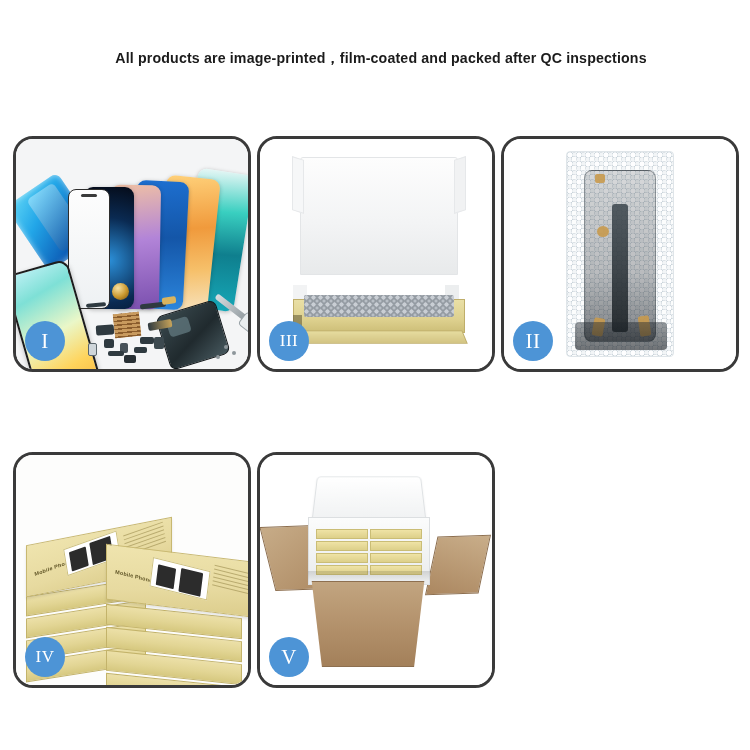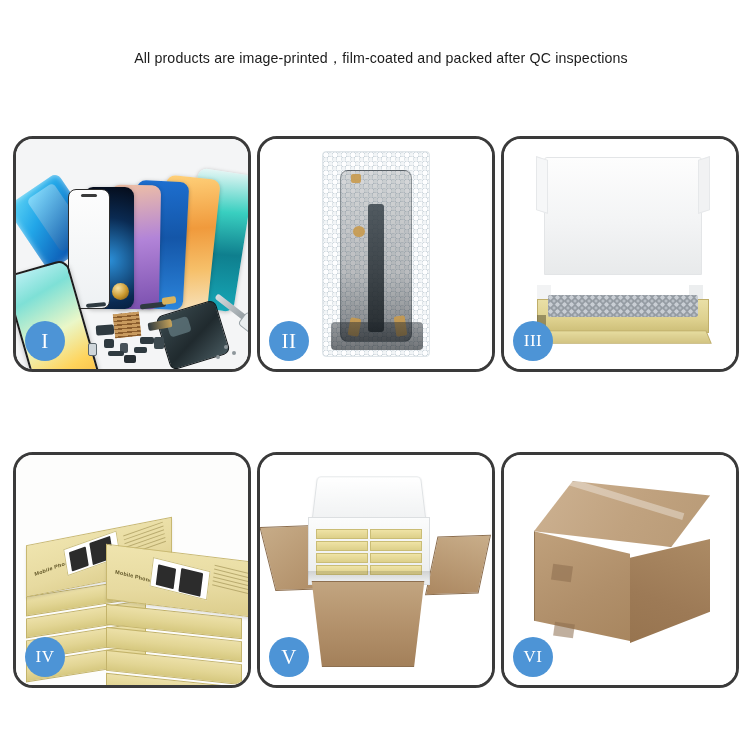--- a/index.html
+++ b/index.html
@@ -14,21 +14,21 @@
   .page { position: relative; width: 750px; height: 750px; }
 
   
   .header { padding-top: 38px; text-align: center; }
   .title {
     font-size: 35px; font-weight: 700; color: #111111;
     letter-spacing: 1.0px; line-height: 1.05; margin: 0;
     white-space: nowrap;
   }
   .subtitle {
-    font-size: 14.2px; font-weight: 400; color: #1b1b1b;
+    font-size: 14.2px; font-weight: 700; color: #1b1b1b;
     margin: 11px 0 0 12px; letter-spacing: 0.15px; white-space: nowrap;
   }
 
   
   .grid {
     position: absolute; left: 13px; top: 136px;
     width: 724px; height: 552px;
     display: grid;
     grid-template-columns: repeat(3, 238px);
     grid-template-rows: repeat(2, 236px);
@@ -420,48 +420,48 @@
         <div class="gold-chip"></div>
         <div class="driver"></div>
         <div class="tiny-screw tw1"></div>
         <div class="tiny-screw tw2"></div>
         <div class="tiny-screw tw3"></div>
       </div>
       <div class="badge">I</div>
     </div>
 
     <div class="panel">
+      <div class="panel-inner p3">
+        <div class="foam-lid"></div>
+        <div class="box3-tray"></div>
+        <div class="foam-side-l"></div>
+        <div class="foam-side-r"></div>
+        <div class="bubble-fill"></div>
+        <div class="box3-front"></div>
+        <div class="box3-dark-edge"></div>
+      </div>
+      <div class="badge wide">III</div>
+    </div>
+
+    <div class="panel">
       <div class="panel-inner p2">
         <div class="bubble-bag">
           <div class="part-dark"></div>
           <div class="part-ribbon"></div>
           <div class="gold-tab gt1"></div>
           <div class="gold-tab gt2"></div>
           <div class="gold-tab gt3"></div>
           <div class="gold-tab gt4"></div>
           <div class="bag-bottom"></div>
         </div>
       </div>
       <div class="badge">II</div>
     </div>
 
     <div class="panel">
-      <div class="panel-inner p3">
-        <div class="foam-lid"></div>
-        <div class="box3-tray"></div>
-        <div class="foam-side-l"></div>
-        <div class="foam-side-r"></div>
-        <div class="bubble-fill"></div>
-        <div class="box3-front"></div>
-        <div class="box3-dark-edge"></div>
-      </div>
-      <div class="badge wide">III</div>
-    </div>
-
-    <div class="panel">
       <div class="panel-inner p4">
         <div class="stack">
           <div class="kbox lk lk1"></div>
           <div class="kbox lk lk2"></div>
           <div class="kbox lk lk3"></div>
           <div class="kbox lk lk4"></div>
           <div class="kbox rk rk1"></div>
           <div class="kbox rk rk2"></div>
           <div class="kbox rk rk3"></div>
           <div class="kbox rk rk4"></div>
@@ -521,26 +521,15 @@
             <span class="ystick"></span>
             <span class="ystick"></span>
           </div>
         </div>
         <div class="foam-inner-shadow"></div>
         <div class="carton-body"></div>
       </div>
       <div class="badge">V</div>
     </div>
 
-    <div class="panel">
-      <div class="panel-inner p6">
-        <div class="c6-top"></div>
-        <div class="c6-seam"></div>
-        <div class="c6-side"></div>
-        <div class="c6-front"></div>
-        <div class="c6-tape t1"></div>
-        <div class="c6-tape t2"></div>
-      </div>
-      <div class="badge wide">VI</div>
-    </div>
 
   </div>
 </div>
 
 </body></html>

